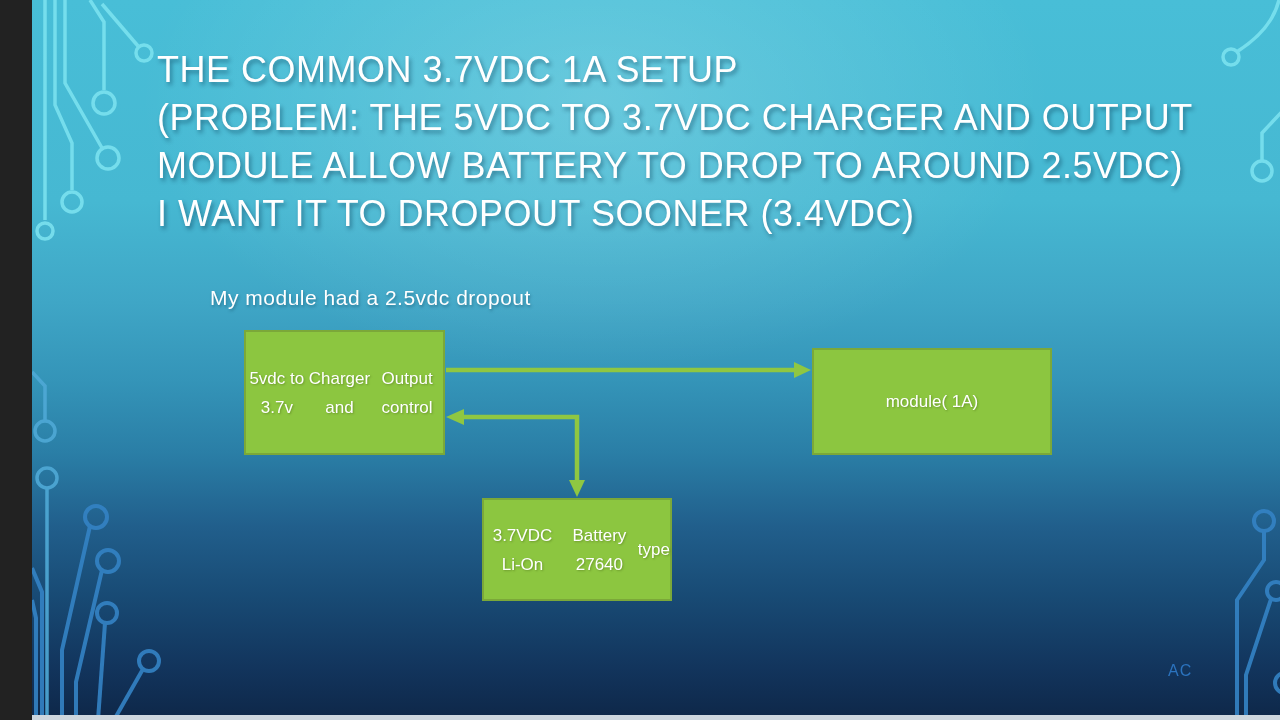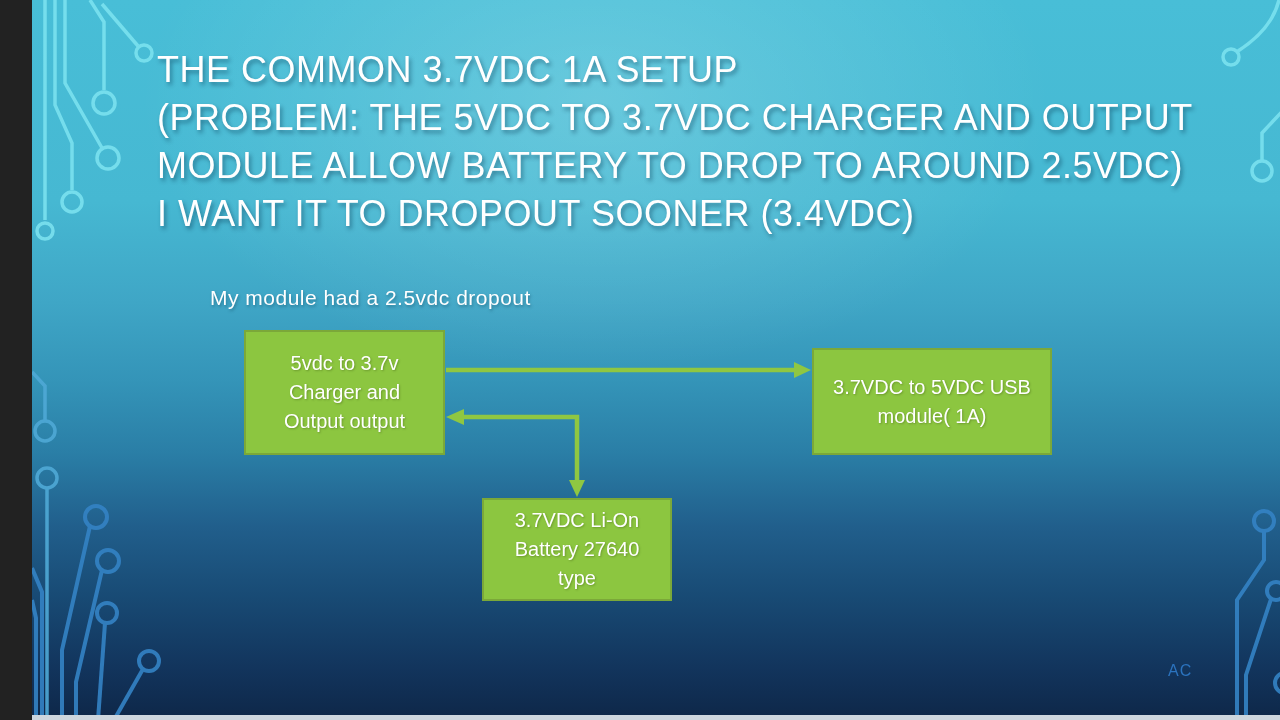--- a/index.html
+++ b/index.html
@@ -20,22 +20,22 @@
     text-shadow:2px 3px 4px rgba(5,45,70,0.45);
   }
   .caption{
     position:absolute;left:178px;top:286px;
     color:#FFFFFF;font-size:21px;letter-spacing:0.5px;
     text-shadow:1px 2px 3px rgba(5,45,70,0.35);
   }
   .nodebox{
     position:absolute;
     background:#8CC640;border:2px solid #7BA839;
-    display:flex;flex-direction:column;justify-content:center;align-items:center;
-    color:#FFFFFF;font-size:20px;line-height:29px;text-align:center;
+    display:flex;flex-direction:row;justify-content:center;align-items:center;
+    color:#FFFFFF;font-size:17px;line-height:29px;text-align:center;
     text-shadow:1px 1px 2px rgba(70,100,25,0.45);
     box-sizing:border-box;
   }
   .box-charger{left:212px;top:330px;width:201px;height:125px;}
   .box-usb{left:780px;top:348px;width:240px;height:107px;}
   .box-battery{left:450px;top:498px;width:190px;height:103px;}
   .footer-initials{
     position:absolute;left:1136px;top:662px;
     color:#2B73BE;font-size:16px;letter-spacing:1px;
   }
@@ -117,25 +117,24 @@
     <div>(PROBLEM: THE 5VDC TO 3.7VDC CHARGER AND OUTPUT</div>
     <div>MODULE ALLOW BATTERY TO DROP TO AROUND 2.5VDC)</div>
     <div>I WANT IT TO DROPOUT SOONER (3.4VDC)</div>
   </div>
 
   <div class="caption">My module had a 2.5vdc dropout</div>
 
   <div class="nodebox box-charger">
     <div>5vdc to 3.7v</div>
     <div>Charger and</div>
-    <div>Output output</div>
+    <div>Output control</div>
   </div>
 
   <div class="nodebox box-usb">
-    <div>3.7VDC to 5VDC USB</div>
     <div>module( 1A)</div>
   </div>
 
   <div class="nodebox box-battery">
     <div>3.7VDC Li-On</div>
     <div>Battery 27640</div>
     <div>type</div>
   </div>
 
   <div class="footer-initials">AC</div>

